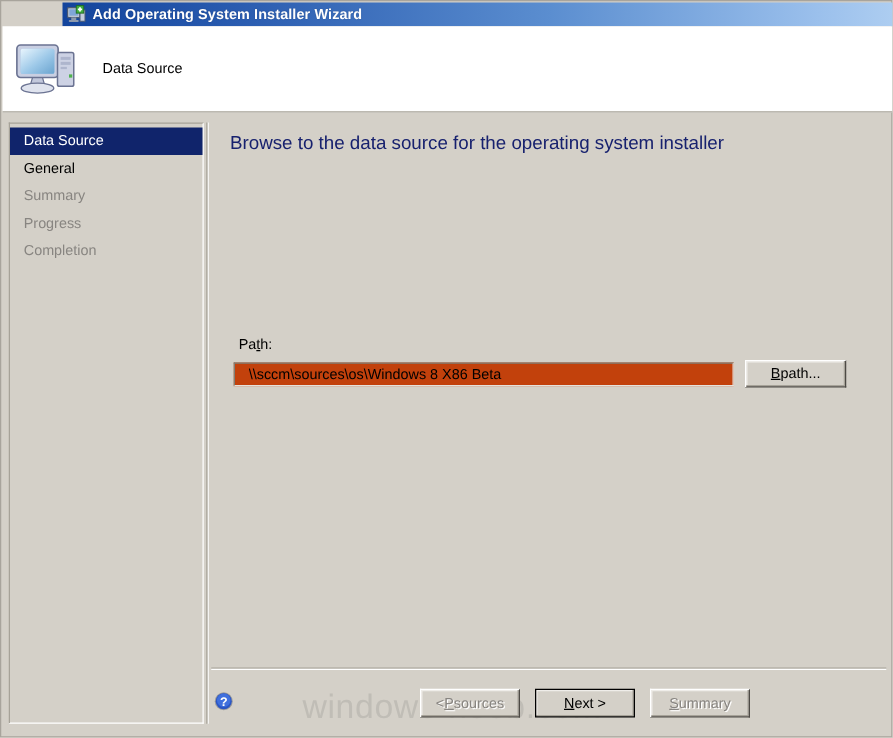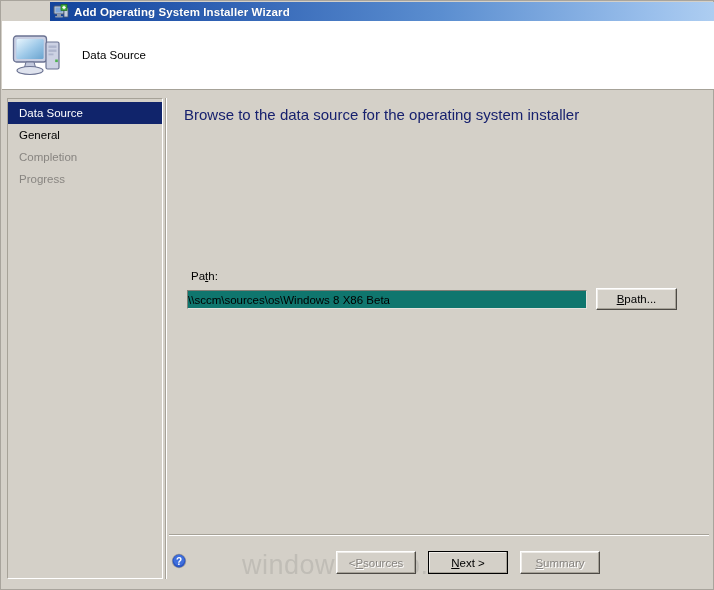--- a/index.html
+++ b/index.html
@@ -157,31 +157,31 @@
   #path-example {
     position: absolute;
     left: 110px; top: 172px;
     font-size: 11.5px;
     white-space: nowrap;
   }
   #path-input {
     position: absolute;
     left: 18px; top: 192px;
     width: 400px; height: 19px;
-    background: #0f766e;
+    background: #c2410c;
     border-top: 1px solid #7f7f76;
     border-left: 1px solid #7f7f76;
     border-right: 1px solid #e4e2dd;
     border-bottom: 1px solid #e4e2dd;
     outline: none;
     box-sizing: border-box;
     font-family: "Liberation Sans", sans-serif;
     font-size: 11.5px;
     color: #000000;
-    padding: 0 0;
+    padding: 0 11px;
     margin: 0;
   }
   #browse-button {
     position: absolute;
     left: 427px; top: 190px;
     width: 81px; height: 22px;
   }
 
   
   .btn {
@@ -293,24 +293,27 @@
   </div>
 
   <div id="sidebar">
     <div class="nav-item active">
       <span>Data Source</span>
     </div>
     <div class="nav-item enabled">
       <span>General</span>
     </div>
     <div class="nav-item disabled">
-      <span>Completion</span>
+      <span>Summary</span>
     </div>
     <div class="nav-item disabled">
       <span>Progress</span>
+    </div>
+    <div class="nav-item disabled">
+      <span>Completion</span>
     </div>
   </div>
 
   <div id="vdivider"></div>
 
   <div id="content">
 
     <div id="page-heading">Browse to the data source for the operating system installer</div>
 
 

